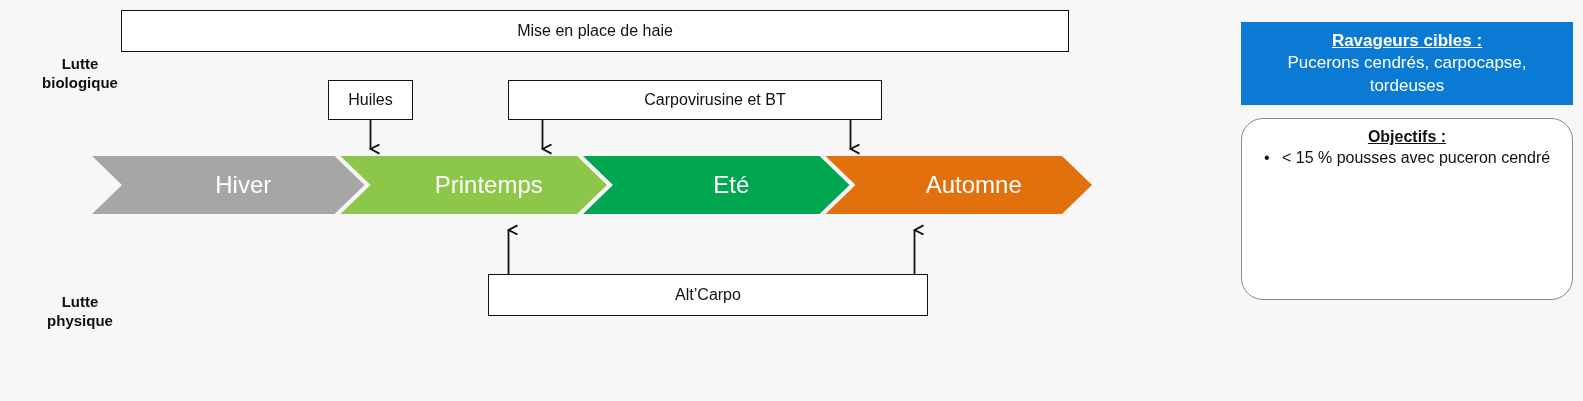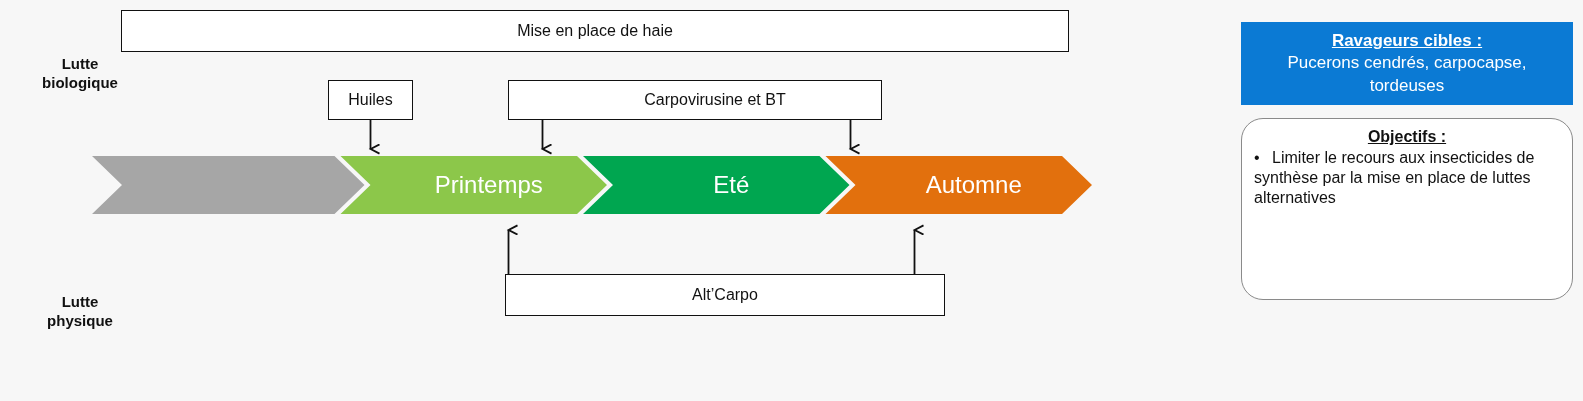--- a/index.html
+++ b/index.html
@@ -31,21 +31,21 @@
     background:#ffffff;
     border:1.6px solid #111;
     display:flex;align-items:center;justify-content:center;
     font-size:16px;color:#111;
     box-sizing:border-box;
     text-align:center;
   }
   #box-haie   {left:121px; top:10px;  width:948px; height:42px;}
   #box-huiles {left:328px; top:80px;  width:85px;  height:40px;}
   #box-carpo  {left:508px; top:80px;  width:374px; height:40px;padding-left:40px;}
-  #box-altcarpo{left:488px;top:274px; width:440px; height:42px;margin-left:17px;}
+  #box-altcarpo{left:488px;top:274px; width:440px; height:42px;}
 
   
   #arrows{position:absolute;left:0;top:0;width:1583px;height:401px;}
 
   
   #chevbar{position:absolute;left:92px;top:156px;width:1000px;height:58px;}
   .chev-label{
     position:absolute;
     color:#ffffff;
     font-size:24px;
@@ -112,30 +112,31 @@
     <line x1="914.5" y1="274" x2="914.5" y2="230" stroke="#111" stroke-width="1.8" marker-end="url(#ah-up)"></line>
   </svg>
 
   <div id="chevbar">
     <svg id="chev-svg" viewBox="0 0 1000 58" width="1000" height="58" xmlns="http://www.w3.org/2000/svg">
         <polygon points="0,0 242.5,0 272.5,29 242.5,58 0,58 30,29" fill="#a6a6a6"></polygon>
         <polygon points="248.5,0 485,0 515,29 485,58 248.5,58 278.5,29" fill="#8cc74a"></polygon>
         <polygon points="491,0 727.5,0 757.5,29 727.5,58 491,58 521,29" fill="#00a650"></polygon>
         <polygon points="733.5,0 970,0 1000,29 970,58 733.5,58 763.5,29" fill="#e2700d"></polygon>
       </svg>
+    <div class="chev-label" style="left: 30px; width: 242.5px;">Hiver</div>
     <div class="chev-label" style="left: 278.5px; width: 236.5px;">Printemps</div>
     <div class="chev-label" style="left: 521px; width: 236.5px;">Eté</div>
     <div class="chev-label" style="left: 763.5px; width: 236.5px; text-align: center;">Automne</div>
   </div>
 
   <div id="panel-targets">
     <div>
       <span class="hdr">Ravageurs cibles :</span><br>
       <span>Pucerons cendrés, carpocapse, tordeuses</span>
     </div>
   </div>
 
   <div id="panel-objectives">
     <span class="hdr">Objectifs :</span>
-    <span class="obj">•  Limiter le recours aux insecticides de synthèse par la mise en place de luttes alternatives</span>
+    <span class="obj">•  &lt; 15 % pousses avec puceron cendré</span>
   </div>
 
 </div>
 
 </body></html>

